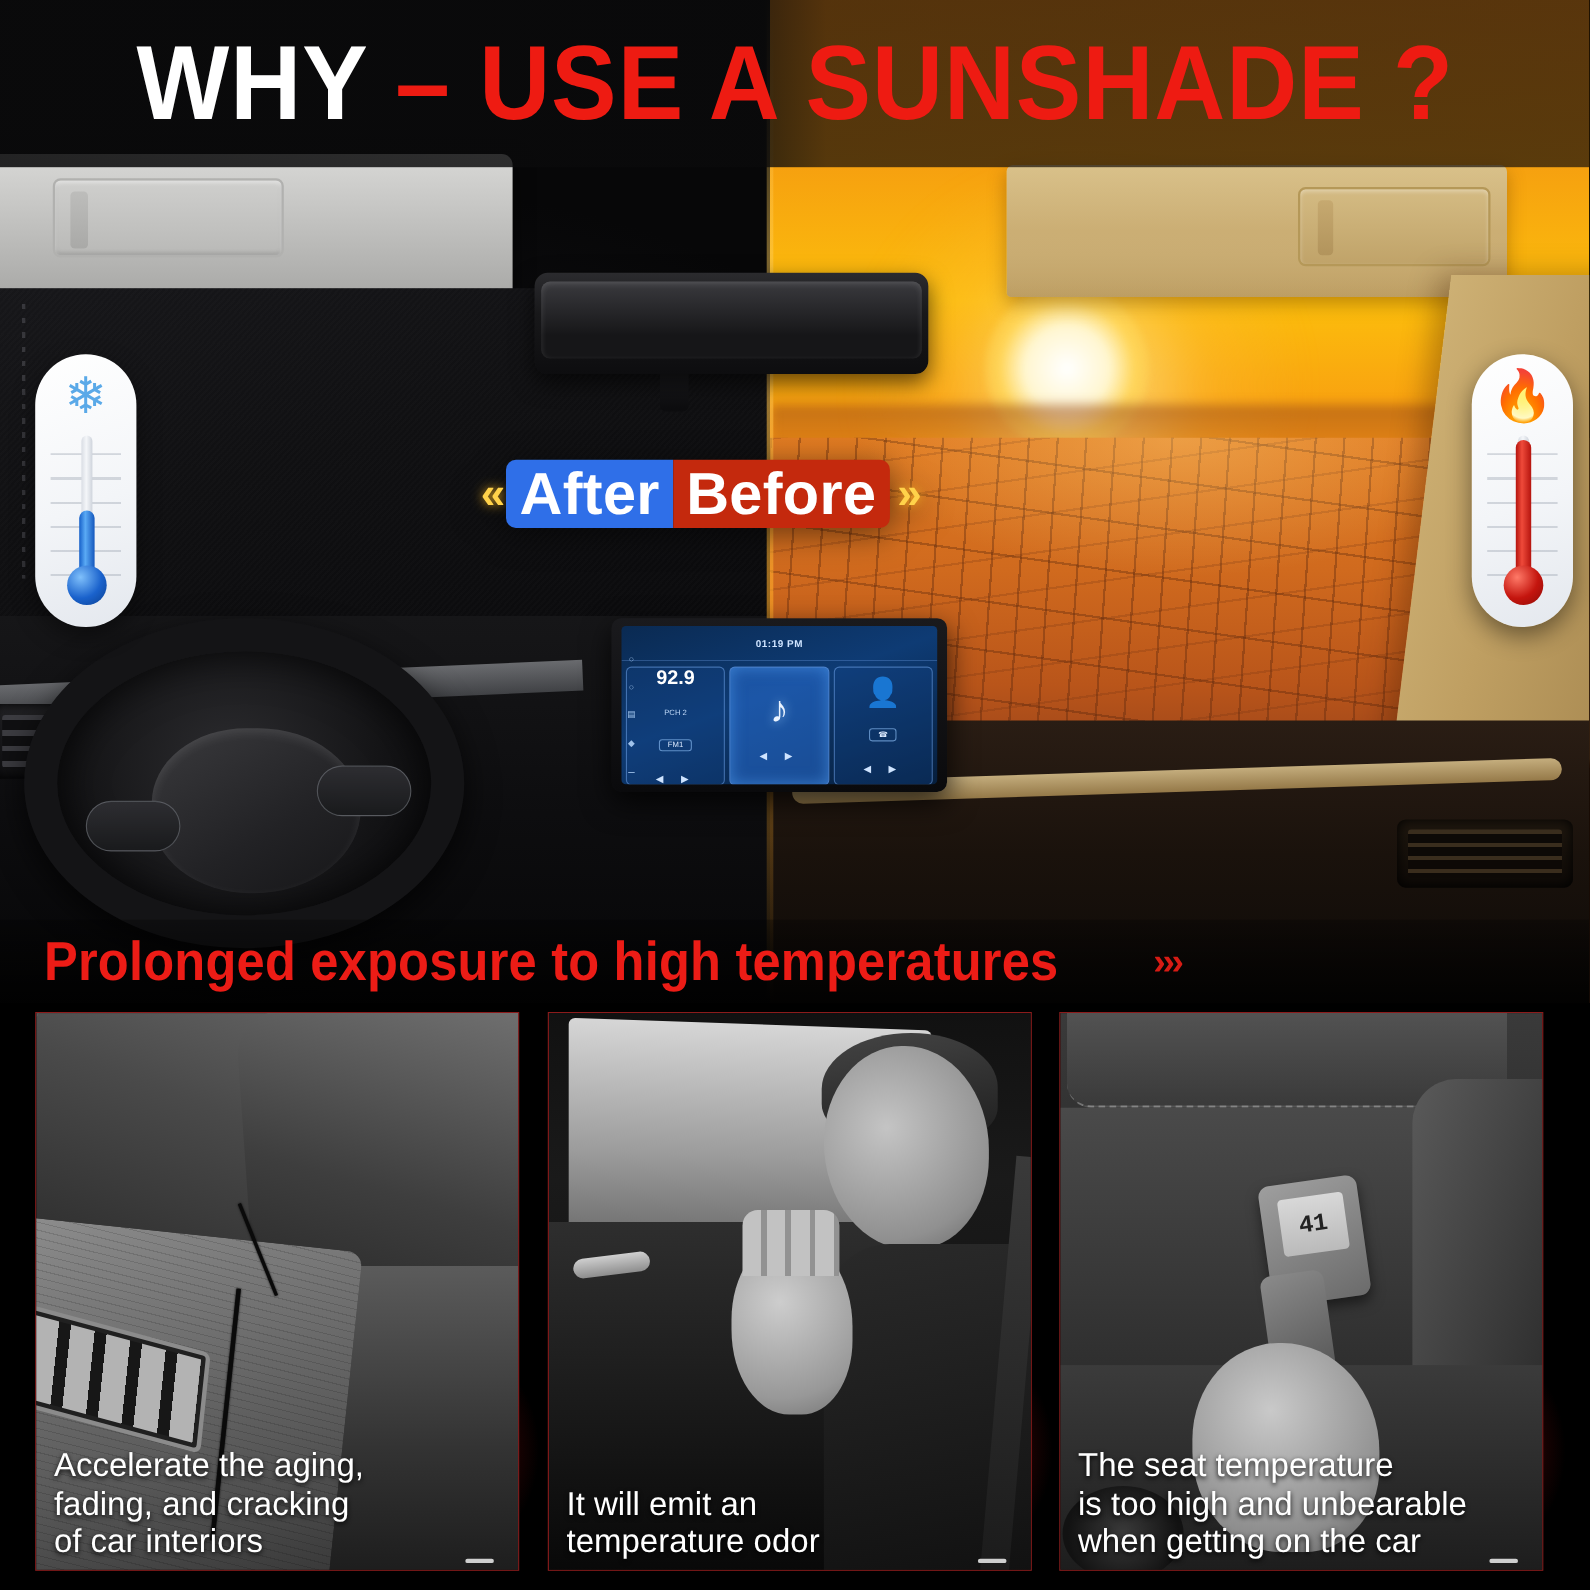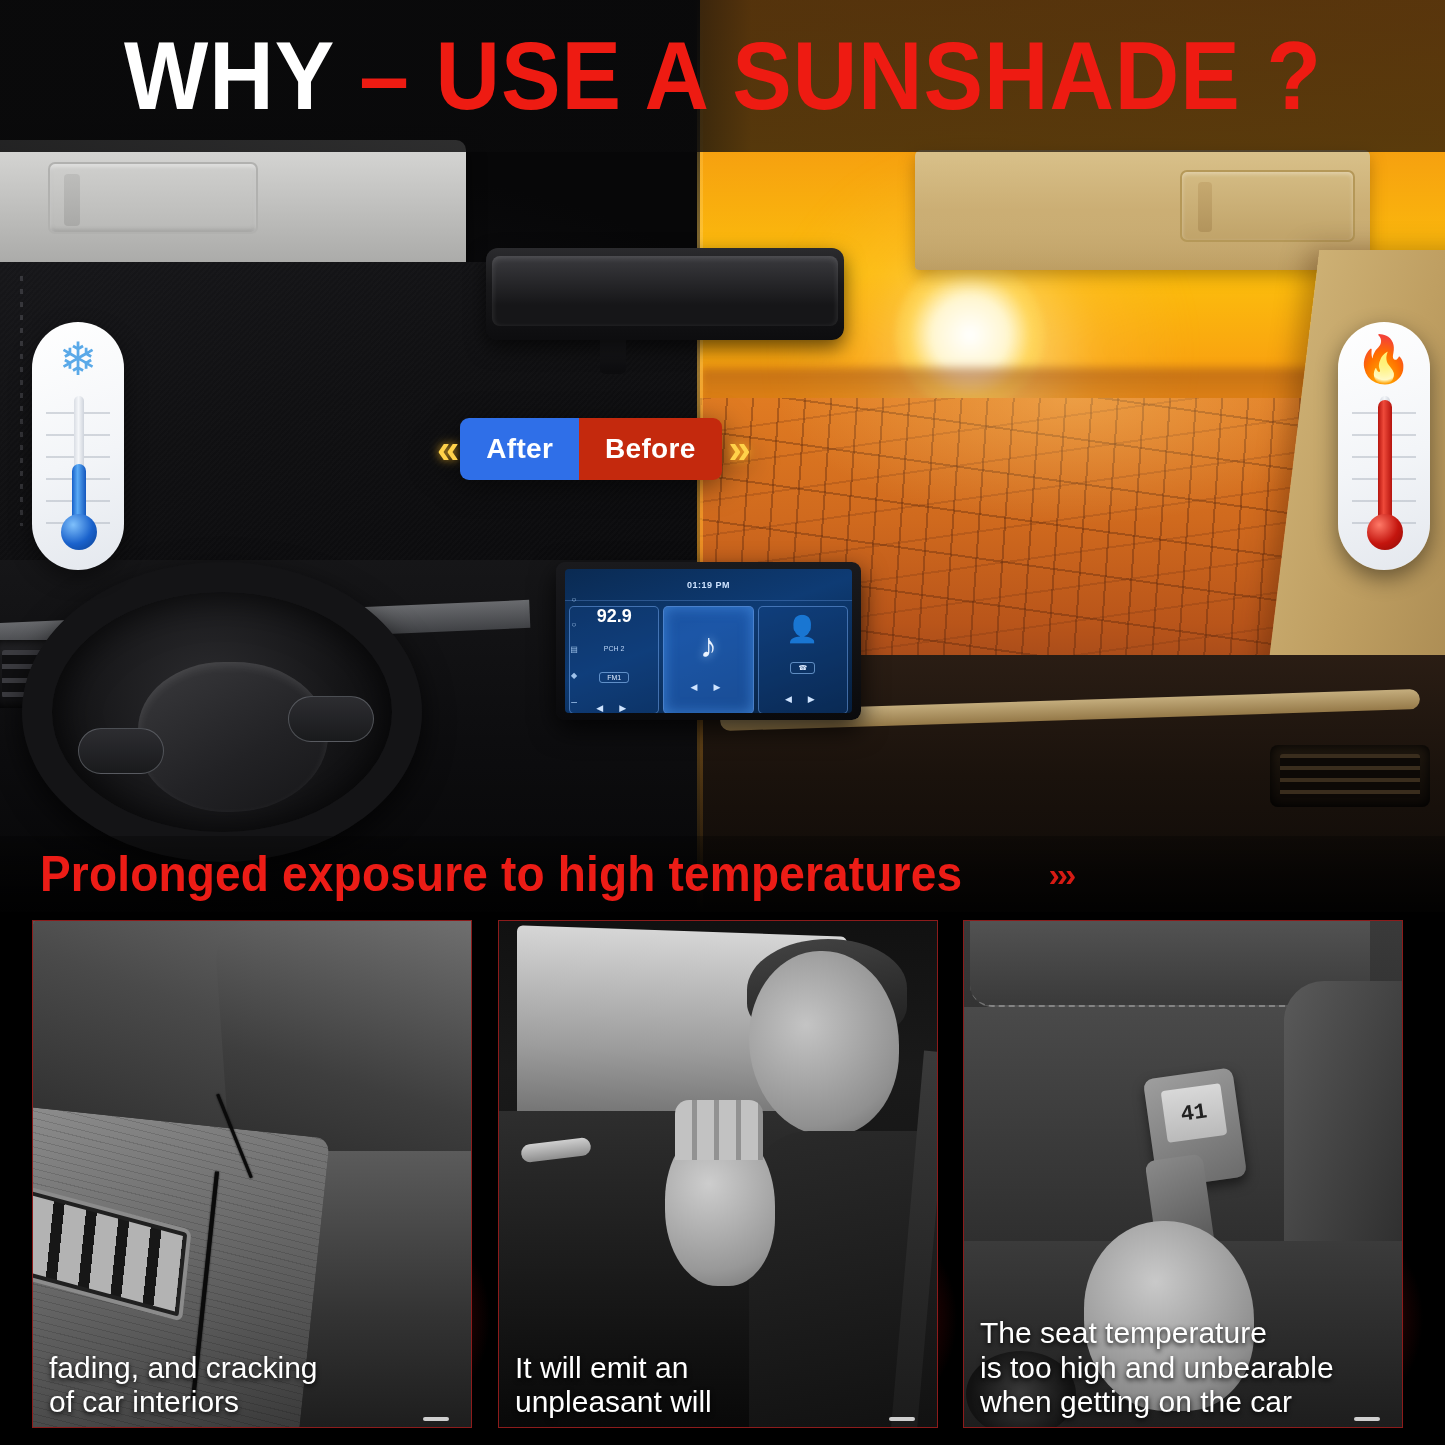--- a/index.html
+++ b/index.html
@@ -386,22 +386,22 @@
     color:#ffd24a;
     font-size: 40px;
     font-weight:bold;
     letter-spacing:-6px;
     text-shadow: 0 0 10px rgba(255,190,40,.9);
     padding: 0 7px;
   }
   .badge {
     height: 62px;
     display:flex; align-items:center;
-    padding: 0 26px;
-    font-size: 28px;
+    padding: 0 12px;
+    font-size: 54px;
     font-weight: bold;
     color:#ffffff;
     letter-spacing:.3px;
   }
   .badge-after  { background: #2f6fe8; border-radius: 9px 0 0 9px; }
   .badge-before { background: #c4290d; border-radius: 0 9px 9px 0; }
 
   
   .thermo {
     position:absolute;
@@ -826,40 +826,41 @@
       <div class="photo photo1">
         <div class="p1-seatback"></div>
         <div class="p1-seat"></div>
         <div class="p1-dashface">
           <div class="p1-vent"></div>
         </div>
         <div class="p1-crack" style="left:170px; top:250px; width:4px; height:230px; transform:rotate(6deg);"></div>
         <div class="p1-crack" style="left:200px; top:170px; width:3px; height:90px; transform:rotate(-22deg);"></div>
       </div>
       <div class="caption">
+        <p>Accelerate the aging,</p>
         <p>fading, and cracking</p>
         <p>of car interiors</p>
       </div>
       <span class="cap-dash"></span>
     </div>
 
     <div class="panel p2">
       <div class="photo photo2">
         <div class="p2-window"></div>
         <div class="p2-doorpanel"></div>
         <div class="p2-handle"></div>
         <div class="p2-hair"></div>
         <div class="p2-head"></div>
         <div class="p2-torso"></div>
         <div class="p2-hand"></div>
         <div class="p2-belt"></div>
       </div>
       <div class="caption">
         <p>It will emit an</p>
-        <p>unpleasant will</p>
+        <p>temperature odor</p>
       </div>
       <span class="cap-dash"></span>
     </div>
 
     <div class="panel p3">
       <div class="photo photo3">
         <div class="p3-headrest"></div>
         <div class="p3-seatback"></div>
         <div class="p3-bolster"></div>
         <div class="p3-cushion"></div>

